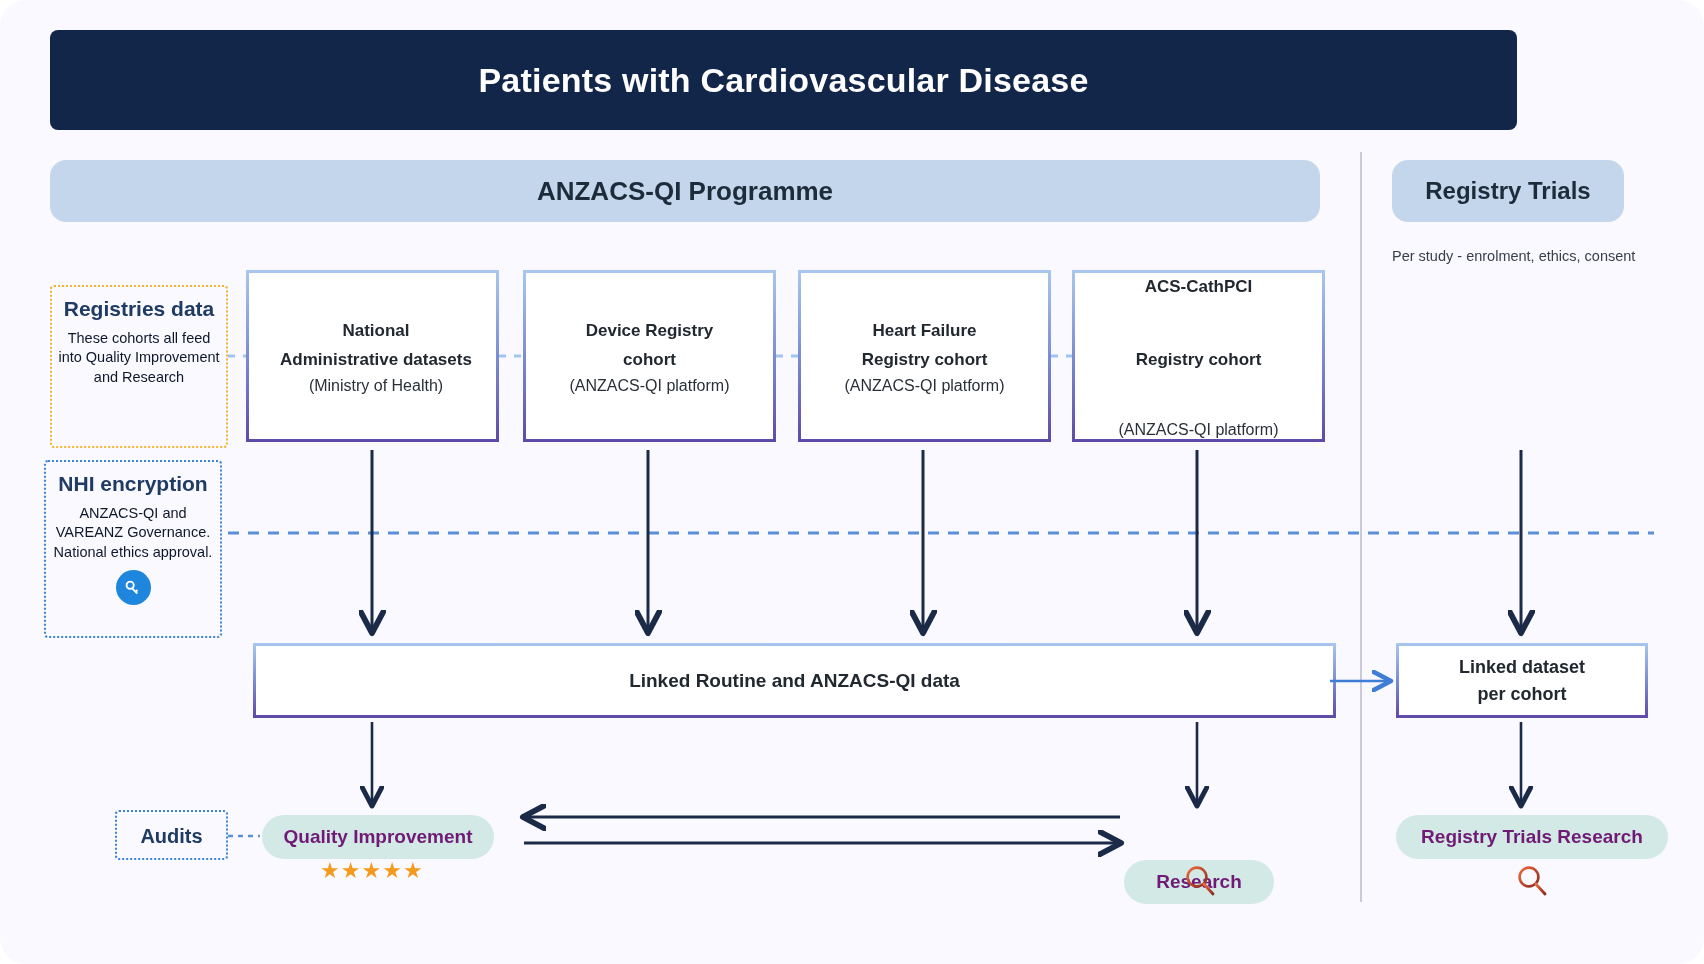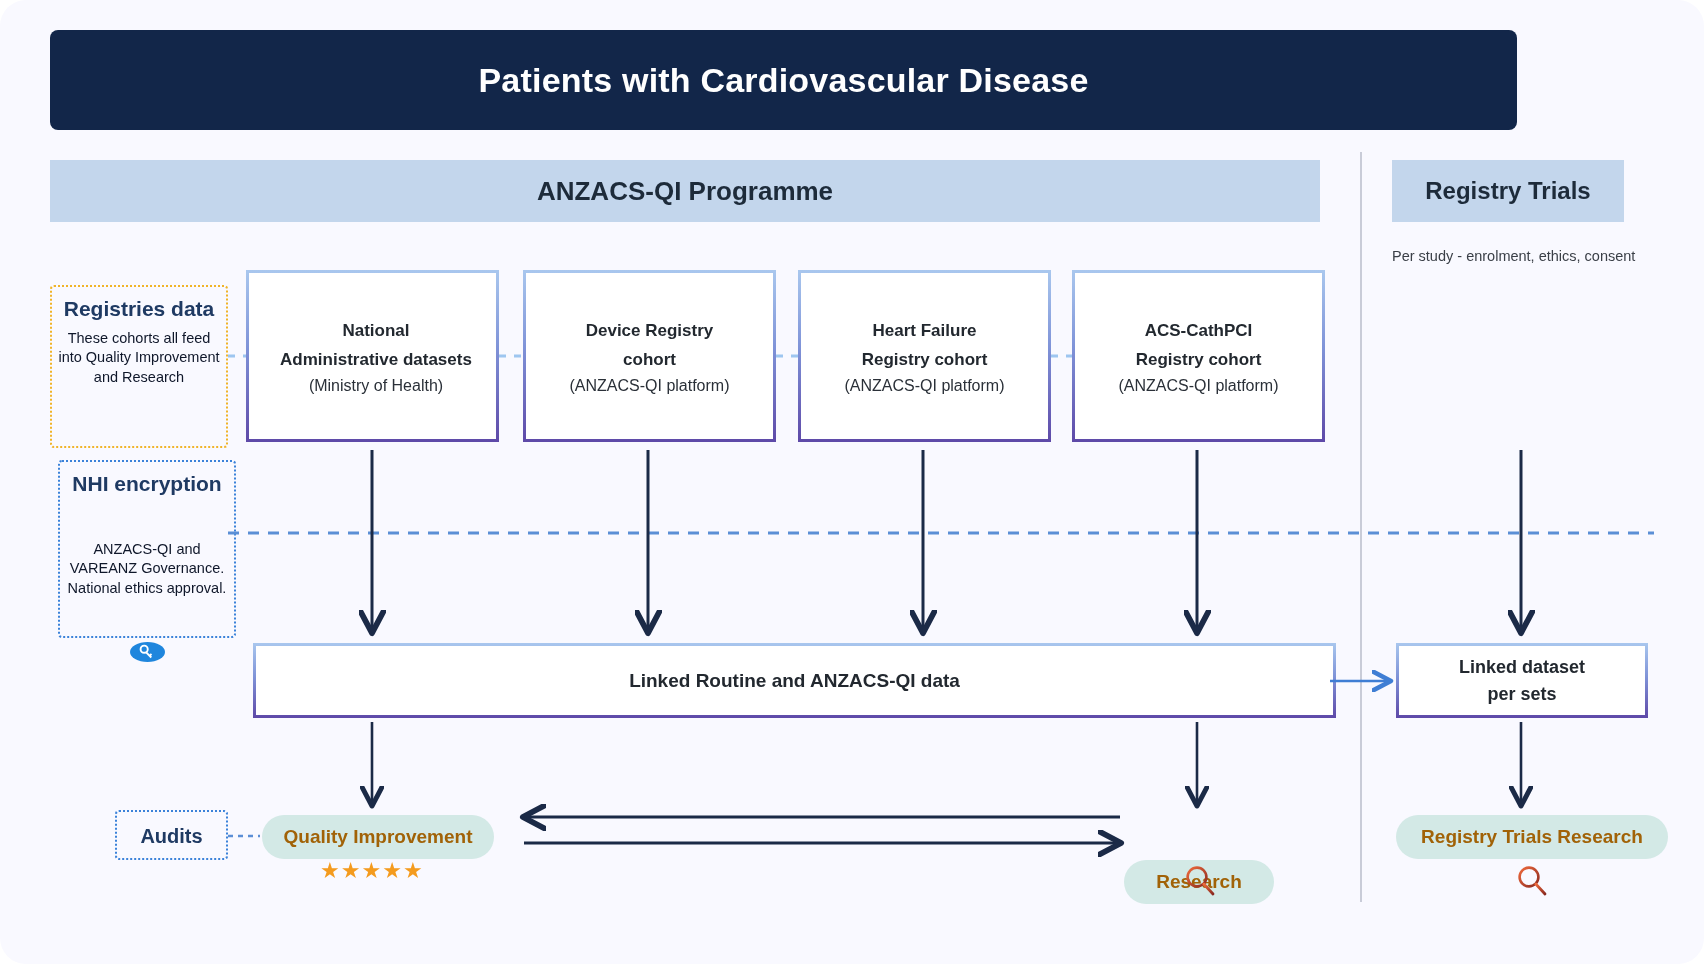--- a/index.html
+++ b/index.html
@@ -15,41 +15,41 @@
     left:50px;top:30px;width:1467px;height:100px;
     background:#122649;border-radius:8px;
     display:flex;align-items:center;justify-content:center;
   }
   #title-banner span{
     color:#ffffff;font-size:34px;font-weight:bold;letter-spacing:.2px;
   }
 
   
   .sec-header{
-    background:#c3d6ec;border-radius:0;
+    background:#c3d6ec;border-radius:16px;
     display:flex;align-items:center;justify-content:center;
     color:#1d2b3a;font-weight:bold;
   }
   #anzacs-header{left:50px;top:160px;width:1270px;height:62px;font-size:26px;}
   #trials-header{left:1392px;top:160px;width:232px;height:62px;font-size:24px;}
 
   
   #divider{left:1360px;top:152px;width:2px;height:750px;background:#c9ccd8;}
 
   
   .dash-box{
     box-sizing:border-box;border-radius:4px;
     display:flex;flex-direction:column;align-items:center;
     padding:10px 6px 8px 6px;
   }
   .dash-box .dt{font-size:21px;font-weight:bold;color:#1f3a63;margin-bottom:8px;text-align:center;}
   .dash-box .db{font-size:14.5px;line-height:1.34;color:#0f172a;text-align:center;}
 
   #registries-box{left:50px;top:285px;width:178px;height:163px;border:2.5px dotted #f0b429;}
-  #nhi-box{left:58px;top:460px;width:178px;height:178px;border:2.5px dotted #3b82d9;gap:36px;}
+  #nhi-box{left:44px;top:460px;width:178px;height:178px;border:2.5px dotted #3b82d9;}
   #audits-box{left:115px;top:810px;width:113px;height:50px;border:2.5px dotted #3b82d9;
     display:flex;align-items:center;justify-content:center;}
   #audits-box .dt{font-size:20px;margin:0;}
 
   
   #key-badge{
     width:35px;height:35px;border-radius:50%;background:#1f86dd;
     display:flex;align-items:center;justify-content:center;margin-top:8px;
   }
 
@@ -62,40 +62,40 @@
     border:3px solid transparent;
     display:flex;flex-direction:column;align-items:center;justify-content:center;
   }
   .grad-box .t1{font-size:17px;font-weight:bold;color:#22282f;line-height:1.68;text-align:center;}
   .grad-box .t2{font-size:16px;color:#2a3038;text-align:center;margin-top:3px;}
 
   .cohort{top:270px;width:253px;height:172px;}
   #cohort-0{left:246px;padding-left:7px;}
   #cohort-1{left:523px;}
   #cohort-2{left:798px;}
-  #cohort-3{left:1072px;}
+  #cohort-3{left:1072px;justify-content:space-between;}
   #addl-box{left:1392px;top:270px;width:255px;height:172px;}
   #addl-box .t1{font-size:18px;line-height:1.55;}
 
   #per-study{
     left:1392px;top:248px;width:300px;
     font-size:14.5px;color:#3a3f47;white-space:nowrap;
   }
 
   
   #linked-main{left:243px;top:643px;width:1083px;height:75px;margin-left:10px;}
   #linked-main .t1{font-size:19px;}
   #linked-study{left:1396px;top:643px;width:252px;height:75px;}
   #linked-study .t1{font-size:18px;line-height:1.5;}
 
   
   .pill{
     background:#d3e9e6;border-radius:24px;height:44px;
     display:flex;align-items:center;justify-content:center;
-    color:#a16207;font-size:19px;font-weight:bold;
+    color:#701a75;font-size:19px;font-weight:bold;
   }
   #pill-qi{left:262px;top:815px;width:232px;}
   #pill-research{left:1124px;top:815px;width:150px;margin-top:45px;}
   #pill-trials{left:1396px;top:815px;width:272px;}
 
   
   #stars{left:320px;top:860px;width:118px;font-size:22px;color:#f49b1e;letter-spacing:1px;line-height:1;}
 
   
   .mag{width:40px;height:40px;}
@@ -167,21 +167,21 @@
     <div class="t1">Registry cohort</div>
     <div class="t2">(ANZACS-QI platform)</div>
   </div>
 
 
   <div class="abs grad-box" id="linked-main">
     <div class="t1">Linked Routine and ANZACS-QI data</div>
   </div>
   <div class="abs grad-box" id="linked-study">
     <div class="t1">Linked dataset</div>
-    <div class="t1">per sets</div>
+    <div class="t1">per cohort</div>
   </div>
 
   <div class="abs pill" id="pill-qi">
     <span>Quality Improvement</span>
   </div>
   <div class="abs pill" id="pill-research">
     <span>Research</span>
   </div>
   <div class="abs pill" id="pill-trials">
     <span>Registry Trials Research</span>

